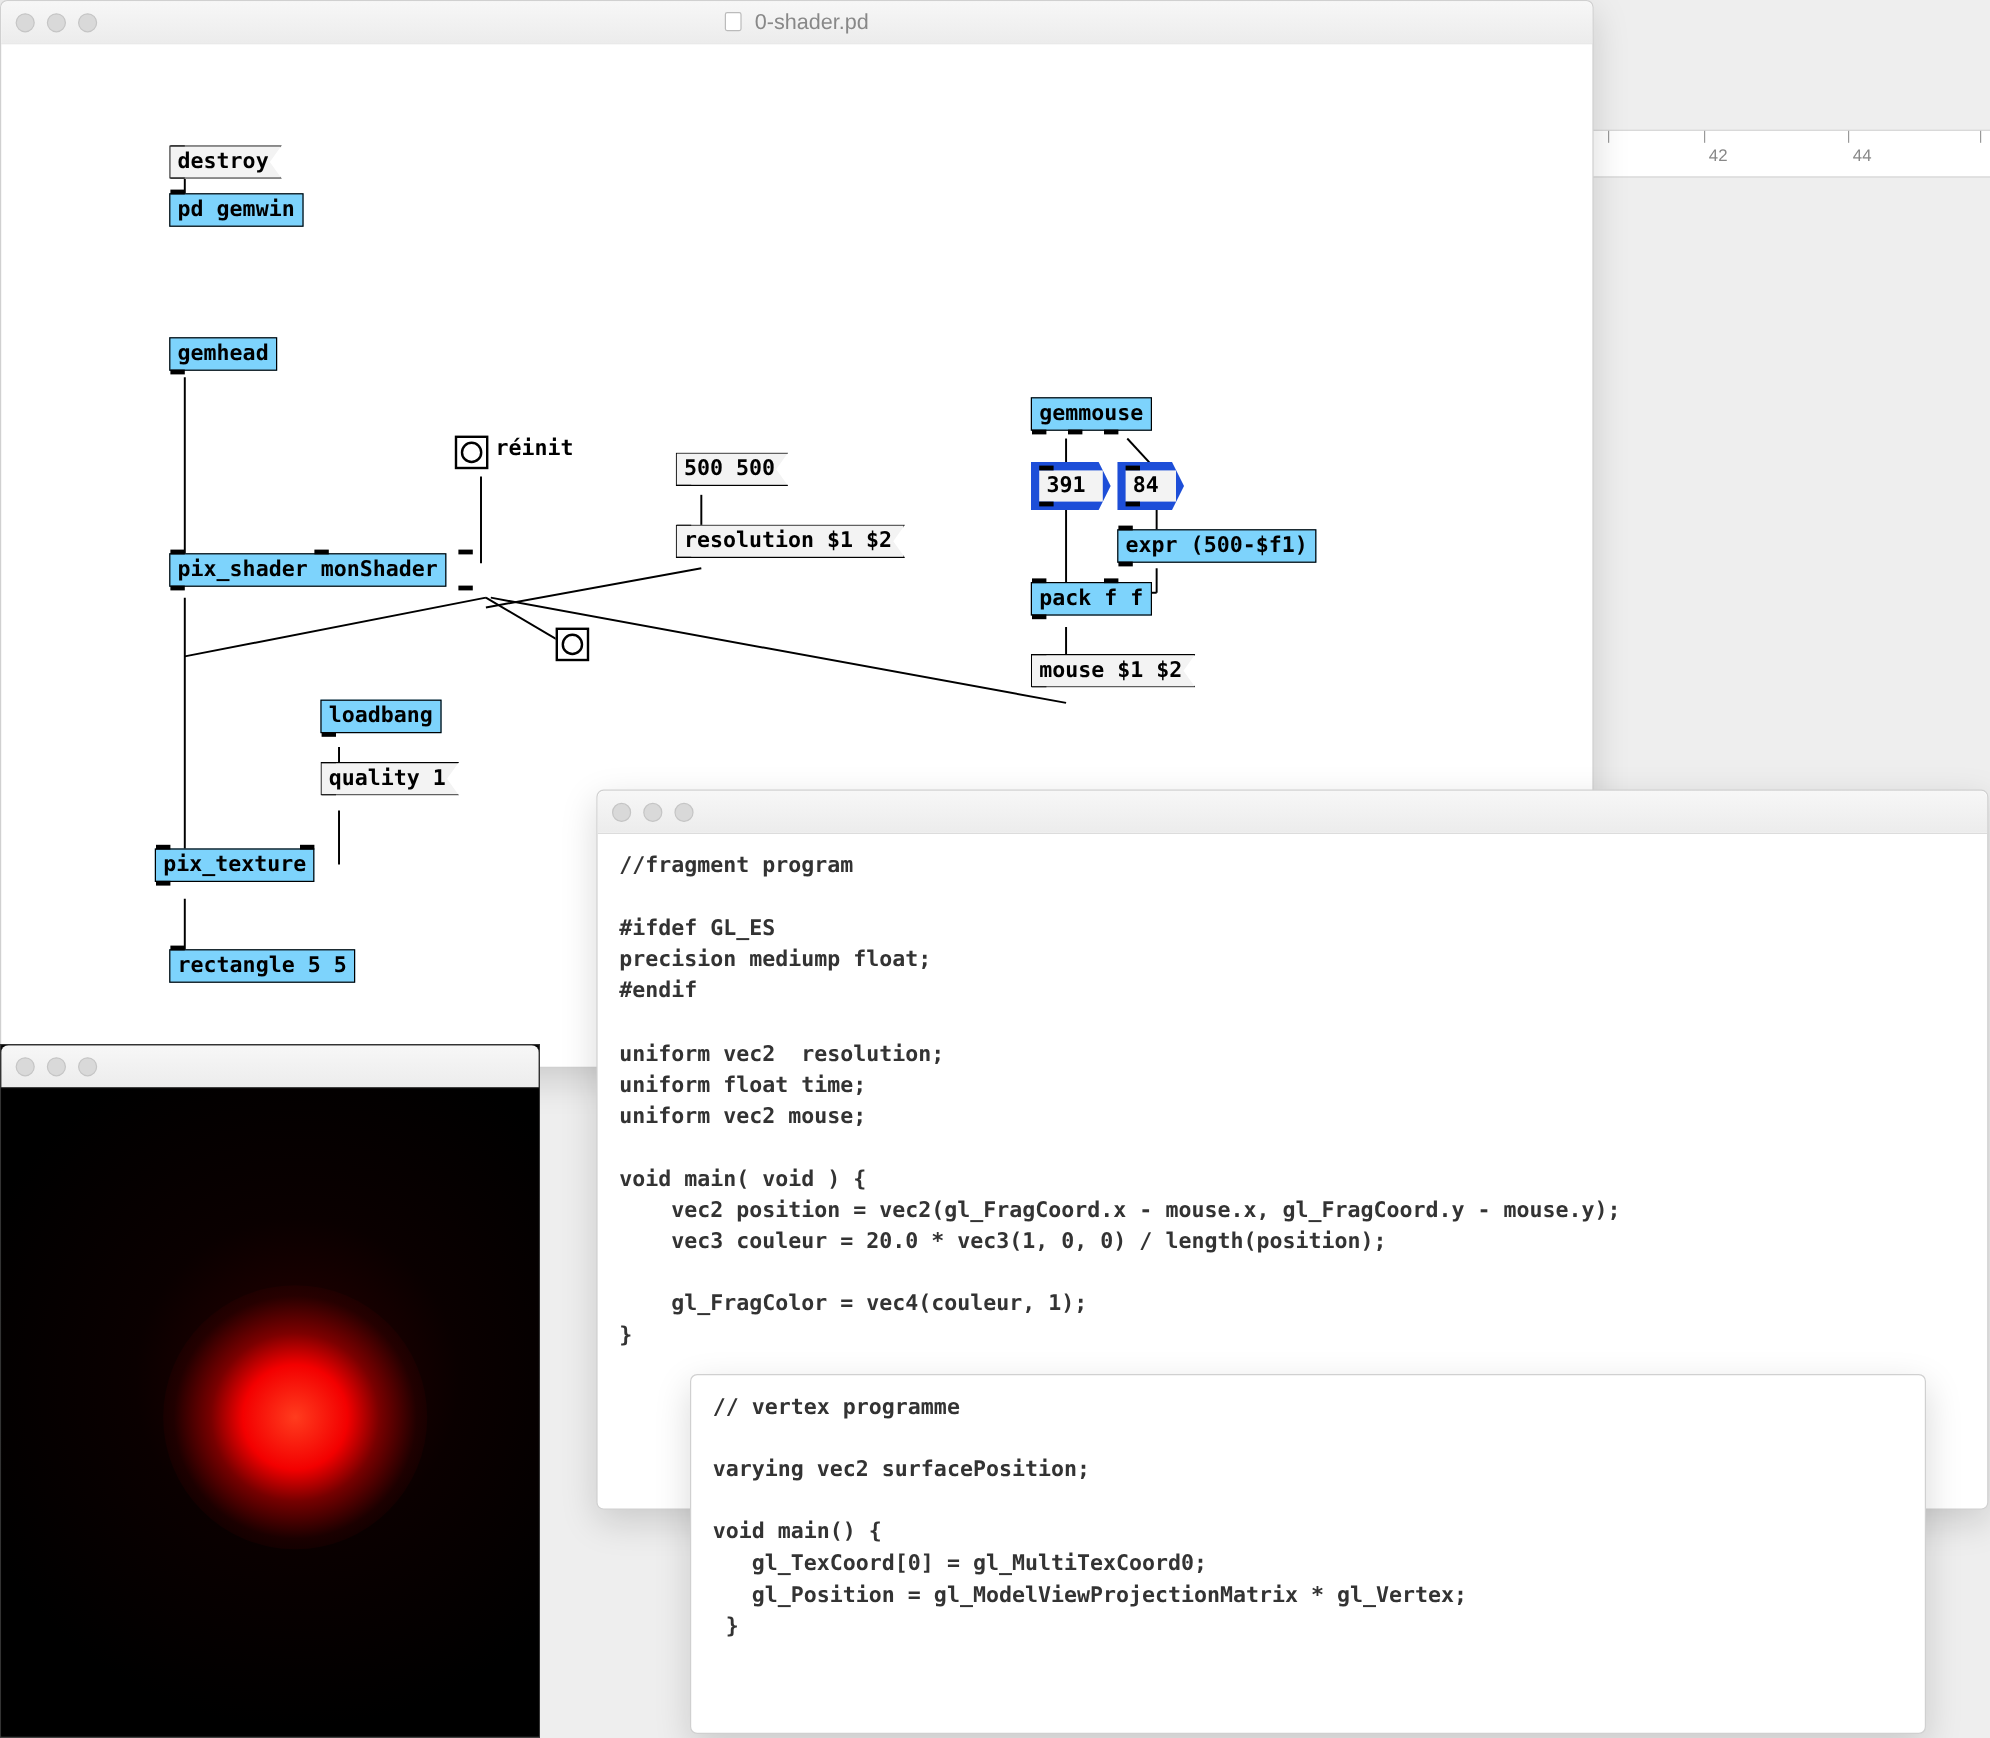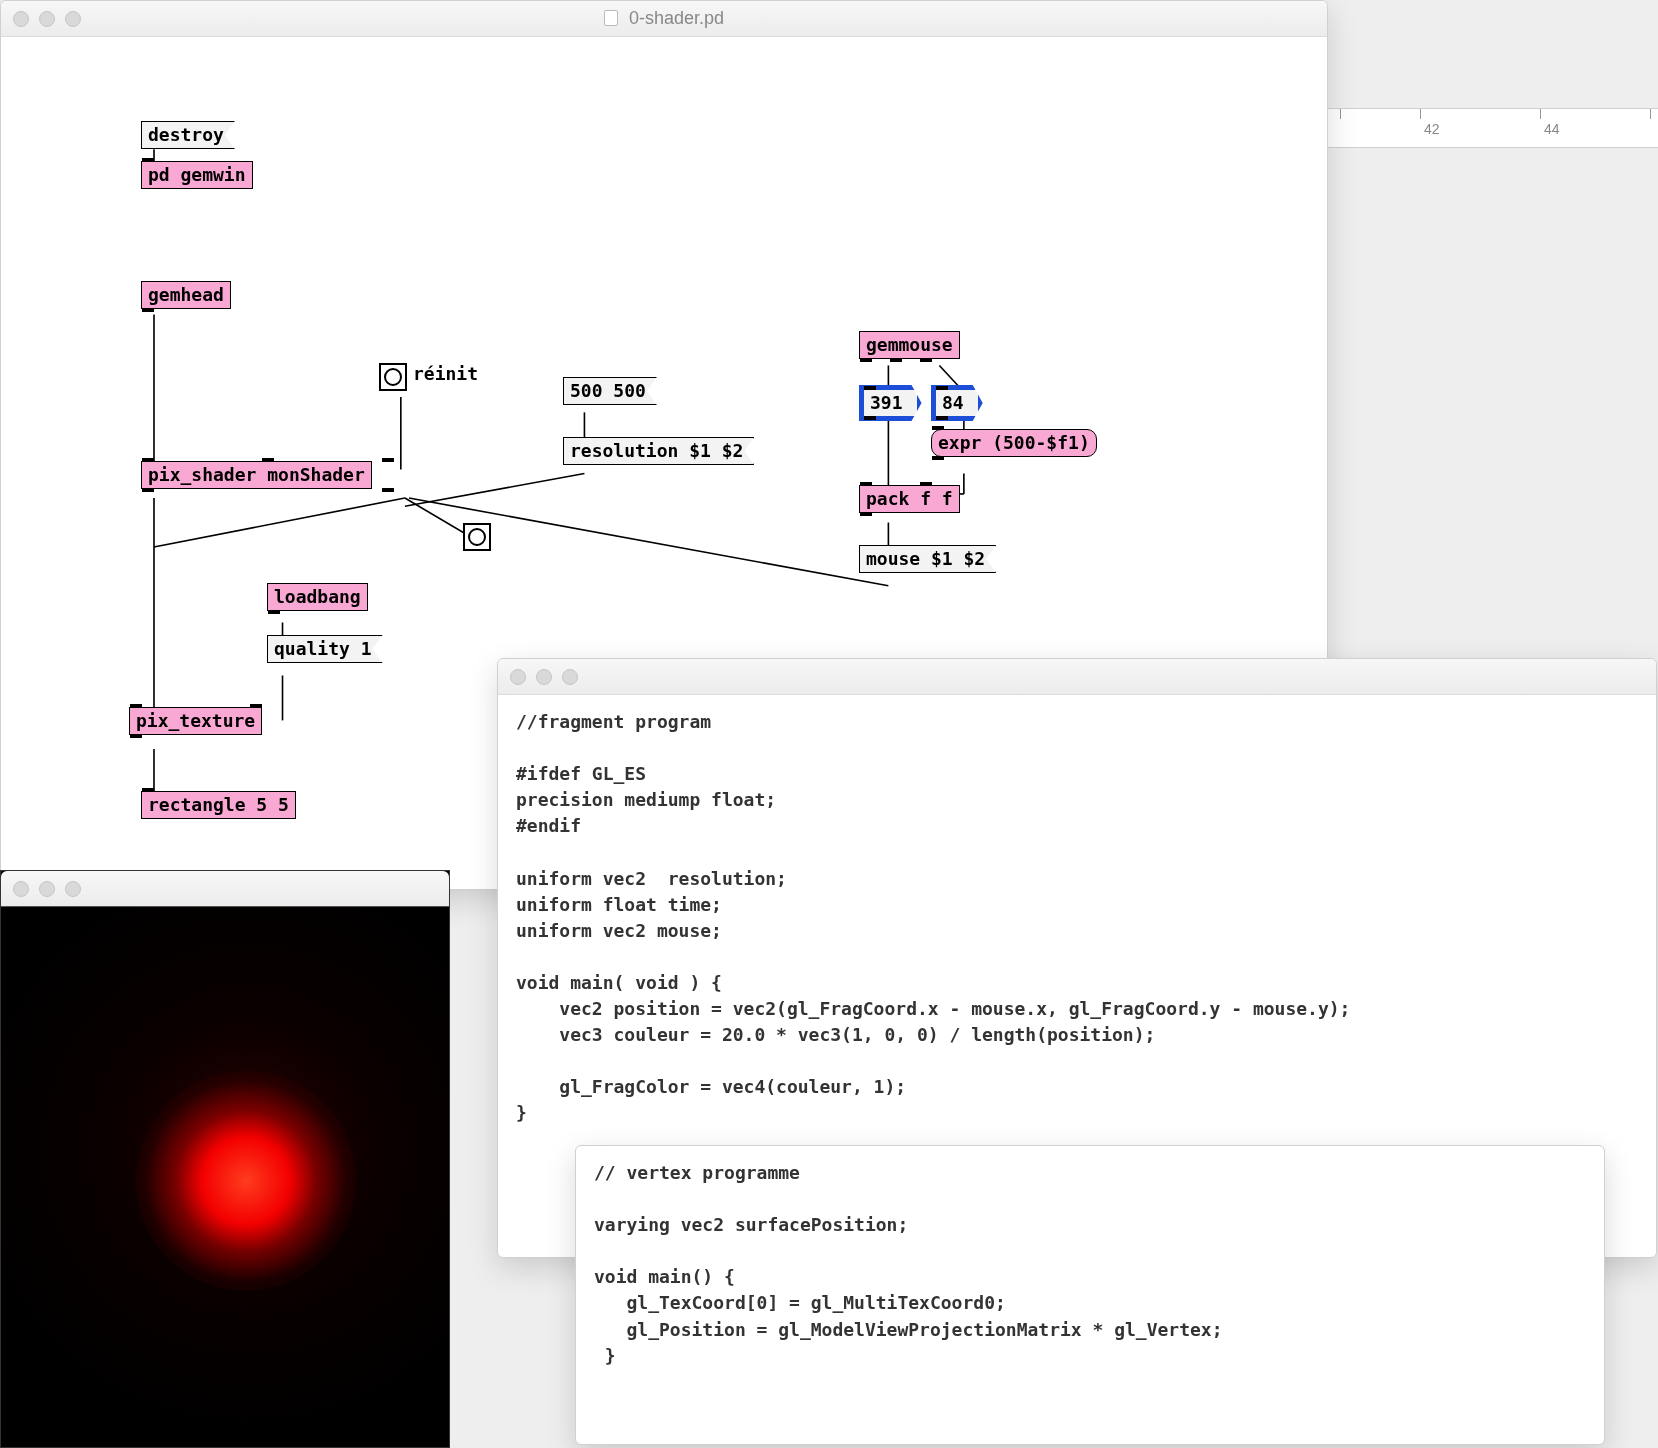--- a/index.html
+++ b/index.html
@@ -48,41 +48,41 @@
     margin-right: 6px; vertical-align: -2px;
   }
   .chev { color: #aaa; margin-left: 4px; }
 
   
   #win-pd { left: 0; top: 0; width: 1328px; height: 890px; }
   #win-pd .canvas { position: relative; width: 100%; height: calc(100% - 36px); }
 
   .obj {
     position: absolute;
-    background: #f9a8d4;
+    background: #7dd3fc;
     border: 1px solid #000;
     padding: 0 6px;
     line-height: 26px;
     font-weight: 700;
     white-space: nowrap;
   }
   .msg {
     position: absolute;
     background: #f3f3f3;
     border: 1px solid #000;
     padding: 0 10px 0 6px;
     line-height: 26px;
     font-weight: 700;
     clip-path: polygon(0 0, 100% 0, calc(100% - 10px) 50%, 100% 100%, 0 100%);
     white-space: nowrap;
   }
   .numbox {
     position: absolute;
     background: #f3f3f3;
-    border: 5px solid #1d4ed8;
+    border: 7px solid #1d4ed8;
     padding: 0 14px 0 6px;
     line-height: 26px;
     font-weight: 700;
     clip-path: polygon(0 0, calc(100% - 10px) 0, 100% 50%, calc(100% - 10px) 100%, 0 100%);
     white-space: nowrap;
   }
   .bang {
     position: absolute;
     width: 28px; height: 28px;
     border: 2px solid #000;
@@ -271,21 +271,21 @@
       <span class="outlet" style="left:60px"></span>
     </div>
     <div class="numbox" style="left:858px; top:348px;">
       <span>391</span>
       <span class="inlet" style="left:0"></span><span class="outlet" style="left:0"></span>
     </div>
     <div class="numbox" style="left:930px; top:348px;">
       <span>84</span>
       <span class="inlet" style="left:0"></span><span class="outlet" style="left:0"></span>
     </div>
-    <div class="obj" style="left:930px; top:392px;border-radius:10px;">
+    <div class="obj" style="left:930px; top:404px;">
       <span>expr (500-$f1)</span>
       <span class="inlet" style="left:0"></span><span class="outlet" style="left:0"></span>
     </div>
     <div class="obj" style="left:858px; top:448px;">
       <span>pack f f</span>
       <span class="inlet" style="left:0"></span><span class="inlet" style="left:60px"></span>
       <span class="outlet" style="left:0"></span>
     </div>
     <div class="msg" style="left:858px; top:508px;">
       <span>mouse $1 $2</span>

